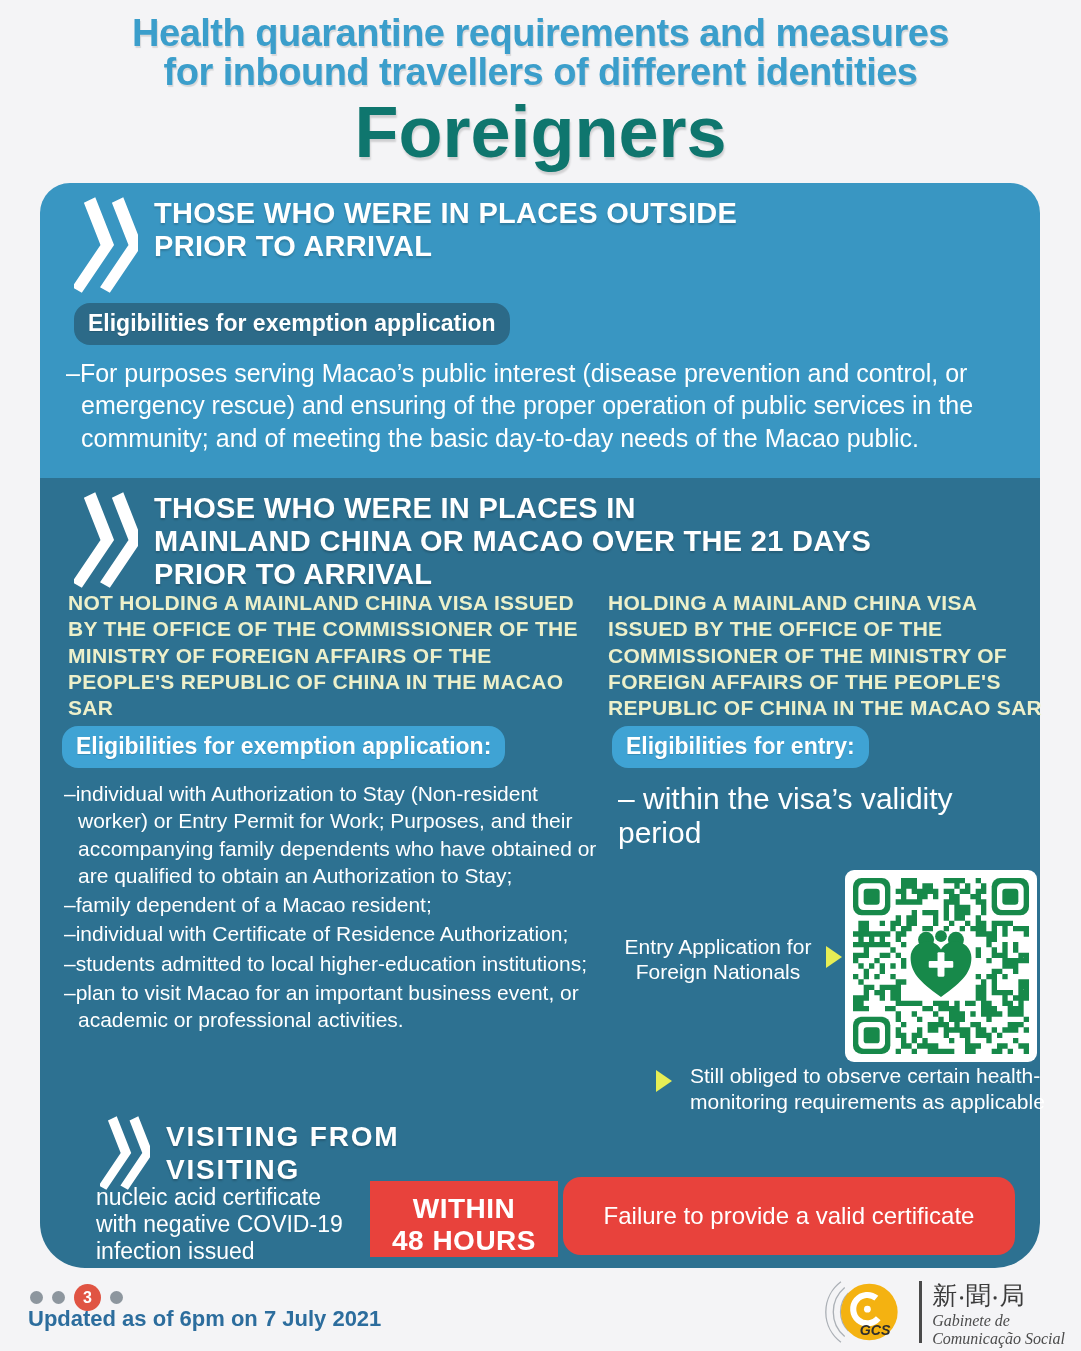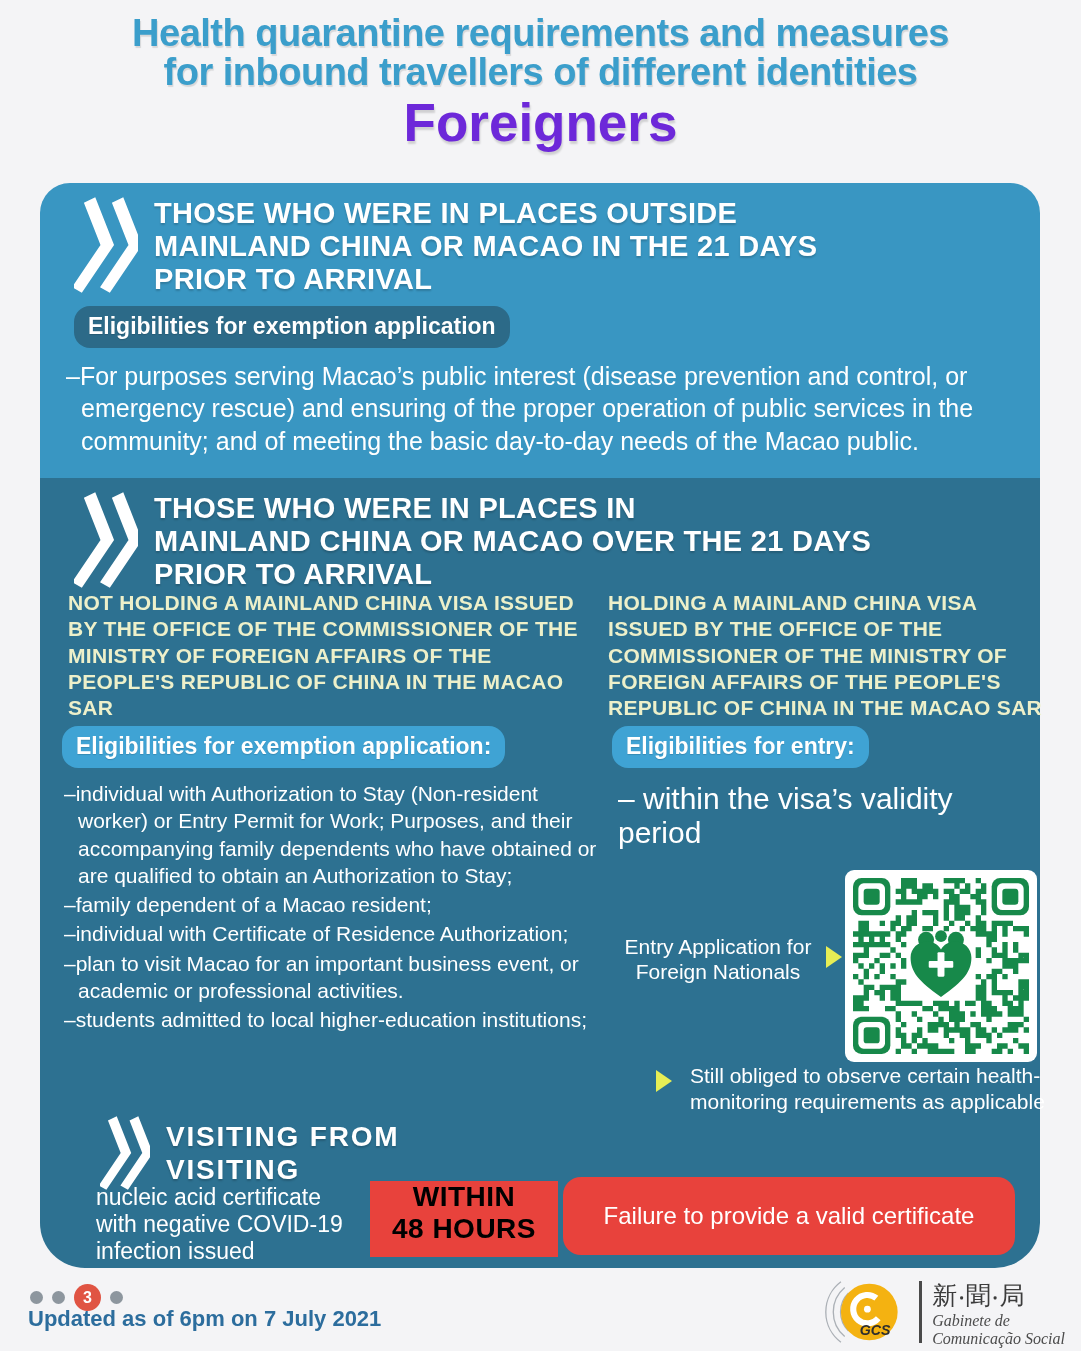--- a/index.html
+++ b/index.html
@@ -3,21 +3,21 @@
 <meta charset="utf-8">
 <style>
   html,body{margin:0;padding:0;}
   body{font-family:"Liberation Sans",sans-serif;background:#e9e9ec;}
   .poster{position:relative;width:1081px;height:1351px;background:#f4f4f6;overflow:hidden;}
 
   
   .hdr{position:absolute;top:14px;left:0;width:100%;text-align:center;}
   .t1{font-size:38px;font-weight:bold;color:#3b9ecb;line-height:1.02;letter-spacing:-0.5px;
       text-shadow:1px 2px 1px rgba(0,0,0,.12);}
-  .t2{font-size:53px;font-weight:bold;color:#6d28d9;line-height:1.0;margin-top:4px;
+  .t2{font-size:72px;font-weight:bold;color:#0f766e;line-height:1.0;margin-top:4px;
       text-shadow:1px 3px 2px rgba(0,0,0,.15);}
 
   
   .chev{flex:0 0 auto;}
   .sec-title{color:#fff;font-weight:bold;font-size:29px;line-height:1.14;letter-spacing:.3px;
       text-shadow:0 2px 2px rgba(0,0,0,.18);}
   .badge{display:inline-block;color:#fff;font-weight:bold;font-size:23px;
       padding:7px 14px 8px;border-radius:16px;text-shadow:0 1px 1px rgba(0,0,0,.15);}
   .badge.dark{background:#2c6a88;}
   .badge.light{background:#3fa3d4;}
@@ -53,22 +53,22 @@
   .qr-box{position:absolute;left:805px;top:392px;width:192px;height:192px;background:#fff;
       border-radius:9px;box-sizing:border-box;padding:8px;}
   .qr-note-arrow{position:absolute;left:616px;top:592px;}
   .qr-note{position:absolute;left:650px;top:585px;width:370px;color:#fff;font-size:21px;line-height:1.25;}
 
   .gd-head{position:absolute;left:60px;top:638px;display:flex;gap:16px;align-items:center;}
   .gd-title{color:#fff;font-weight:bold;font-size:28px;line-height:1.18;letter-spacing:1.8px;
       text-shadow:0 2px 2px rgba(0,0,0,.18);}
   .gd-cert{position:absolute;left:56px;top:706px;color:#fff;font-size:23px;line-height:1.18;}
   .within{position:absolute;left:330px;top:703px;width:188px;height:76px;background:#e8423c;
-      color:#000000;font-weight:bold;font-size:28px;line-height:1.15;text-align:center;
-      display:flex;flex-direction:column;justify-content:flex-start;letter-spacing:.5px;}
+      color:#ffffff;font-weight:bold;font-size:28px;line-height:1.15;text-align:center;
+      display:flex;flex-direction:column;justify-content:flex-end;letter-spacing:.5px;}
   .failure{position:absolute;left:523px;top:699px;width:452px;height:78px;background:#e8423c;
       border-radius:18px;color:#fff;font-size:24px;line-height:1.25;text-align:center;
       display:flex;flex-direction:column;justify-content:center;}
 
   
   .dots{position:absolute;left:30px;top:1284px;display:flex;align-items:center;gap:9px;}
   .dot{width:13px;height:13px;border-radius:50%;background:#8d969e;}
   .dot.cur{width:27px;height:27px;background:#e05443;color:#fff;font-weight:bold;font-size:16px;
       display:flex;align-items:center;justify-content:center;}
   .updated{position:absolute;left:28px;top:1306px;color:#2c6d9d;font-weight:bold;font-size:22px;}
@@ -92,21 +92,20 @@
   <section class="box1">
     <div class="head">
       <svg class="chev" width="64" height="96" viewBox="0 0 64 96">
         <g transform="translate(12,0) skewX(-8)" stroke="#fff" stroke-width="12" fill="none">
           <path d="M4 3 L28 48 L4 93"></path>
             <path d="M32 3 L56 48 L32 93"></path>
         </g>
       </svg>
       <div class="sec-title">
         <div>THOSE WHO WERE IN PLACES OUTSIDE</div>
-        <div>MAINLAND CHINA OR MACAO IN THE 21 DAYS</div>
         <div>PRIOR TO ARRIVAL</div>
       </div>
     </div>
     <div class="badge dark">Eligibilities for exemption application</div>
     <p class="body1">–For purposes serving Macao’s public interest (disease prevention and control, or emergency rescue) and ensuring of the proper operation of public services in the community; and of meeting the basic day-to-day needs of the Macao public.</p>
   </section>
 
   <section class="box2">
     <div class="b2-head">
       <svg class="chev" width="64" height="96" viewBox="0 0 64 96">
@@ -125,22 +124,22 @@
     <div class="col-head l">NOT HOLDING A MAINLAND CHINA VISA ISSUED BY THE OFFICE OF THE COMMISSIONER OF THE MINISTRY OF FOREIGN AFFAIRS OF THE PEOPLE'S REPUBLIC OF CHINA IN THE MACAO SAR</div>
     <div class="col-head r">HOLDING A MAINLAND CHINA VISA ISSUED BY THE OFFICE OF THE COMMISSIONER OF THE MINISTRY OF FOREIGN AFFAIRS OF THE PEOPLE'S REPUBLIC OF CHINA IN THE MACAO SAR</div>
 
     <div class="badge light badge-l">Eligibilities for exemption application:</div>
     <div class="badge light badge-r">Eligibilities for entry:</div>
 
     <ul class="elist">
       <li>–individual with Authorization to Stay (Non-resident worker) or Entry Permit for Work; Purposes, and their accompanying family dependents who have obtained or are qualified to obtain an Authorization to Stay;</li>
       <li>–family dependent of a Macao resident;</li>
       <li>–individual with Certificate of Residence Authorization;</li>
+      <li>–students admitted to local higher-education institutions;</li>
       <li>–plan to visit Macao for an important business event, or academic or professional activities.</li>
-      <li>–students admitted to local higher-education institutions;</li>
     </ul>
 
     <div class="entry-note">– within the visa’s validity period</div>
 
     <div class="qr-label">
       <div>Entry Application for</div>
       <div>Foreign Nationals</div>
     </div>
     <div class="tri qr-arrow"></div>
 

